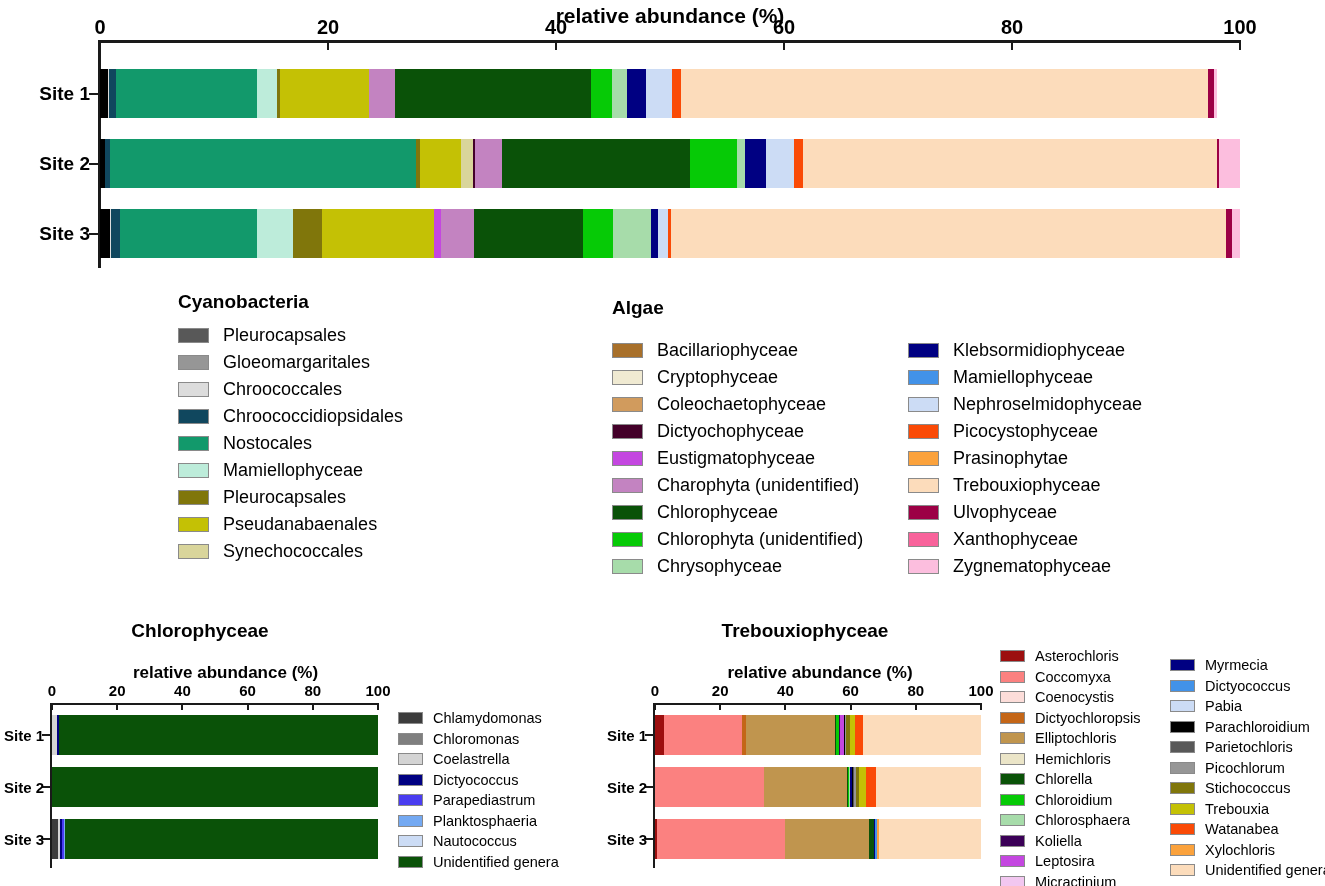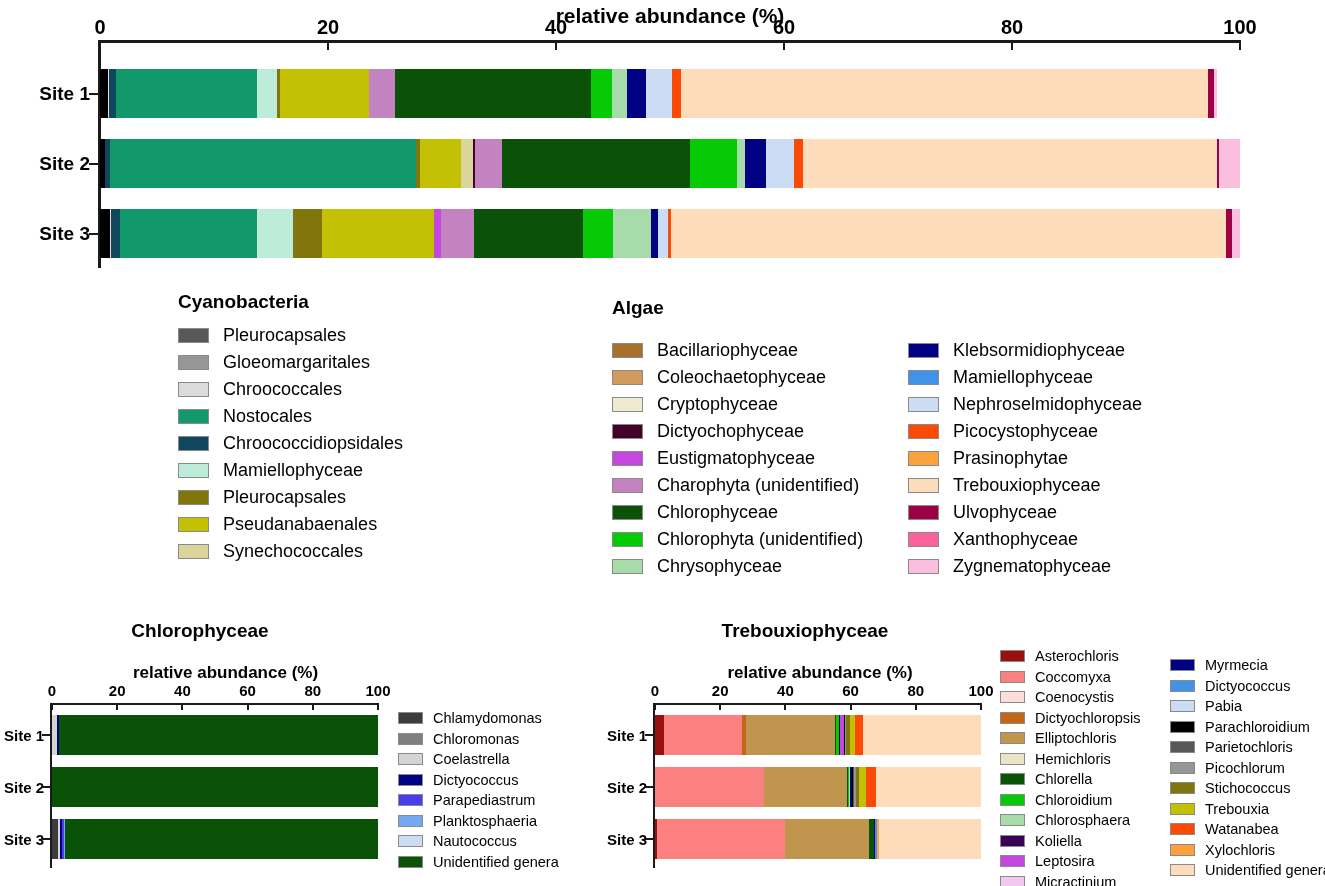--- a/index.html
+++ b/index.html
@@ -139,28 +139,28 @@
     </div>
     <div class="legend-row">
       <span class="swatch" style="background: rgb(150, 150, 150);"></span>
       <span class="legend-text">Gloeomargaritales</span>
     </div>
     <div class="legend-row">
       <span class="swatch" style="background: rgb(220, 220, 220);"></span>
       <span class="legend-text">Chroococcales</span>
     </div>
     <div class="legend-row">
+      <span class="swatch" style="background: rgb(16, 71, 94);"></span>
+      <span class="legend-text">Chroococcidiopsidales</span>
+    </div>
+    <div class="legend-row">
       <span class="swatch" style="background: rgb(18, 153, 107);"></span>
       <span class="legend-text">Nostocales</span>
     </div>
     <div class="legend-row">
-      <span class="swatch" style="background: rgb(16, 71, 94);"></span>
-      <span class="legend-text">Chroococcidiopsidales</span>
-    </div>
-    <div class="legend-row">
       <span class="swatch" style="background: rgb(189, 236, 218);"></span>
       <span class="legend-text">Mamiellophyceae</span>
     </div>
     <div class="legend-row">
       <span class="swatch" style="background: rgb(128, 118, 11);"></span>
       <span class="legend-text">Pleurocapsales</span>
     </div>
     <div class="legend-row">
       <span class="swatch" style="background: rgb(196, 193, 5);"></span>
       <span class="legend-text">Pseudanabaenales</span>
@@ -171,26 +171,26 @@
     </div>
   </div>
 
 <div class="legend-title" style="left:612px;top:297px;">Algae</div>
 <div class="legend-col" id="legend-algae-1" style="left:612px;top:337px;">
     <div class="legend-row">
       <span class="swatch" style="background: rgb(168, 112, 42);"></span>
       <span class="legend-text">Bacillariophyceae</span>
     </div>
     <div class="legend-row">
+      <span class="swatch" style="background: rgb(240, 234, 210);"></span>
+      <span class="legend-text">Cryptophyceae</span>
+    </div>
+    <div class="legend-row">
       <span class="swatch" style="background: rgb(209, 155, 93);"></span>
       <span class="legend-text">Coleochaetophyceae</span>
-    </div>
-    <div class="legend-row">
-      <span class="swatch" style="background: rgb(240, 234, 210);"></span>
-      <span class="legend-text">Cryptophyceae</span>
     </div>
     <div class="legend-row">
       <span class="swatch" style="background: rgb(67, 0, 41);"></span>
       <span class="legend-text">Dictyochophyceae</span>
     </div>
     <div class="legend-row">
       <span class="swatch" style="background: rgb(196, 71, 224);"></span>
       <span class="legend-text">Eustigmatophyceae</span>
     </div>
     <div class="legend-row">

